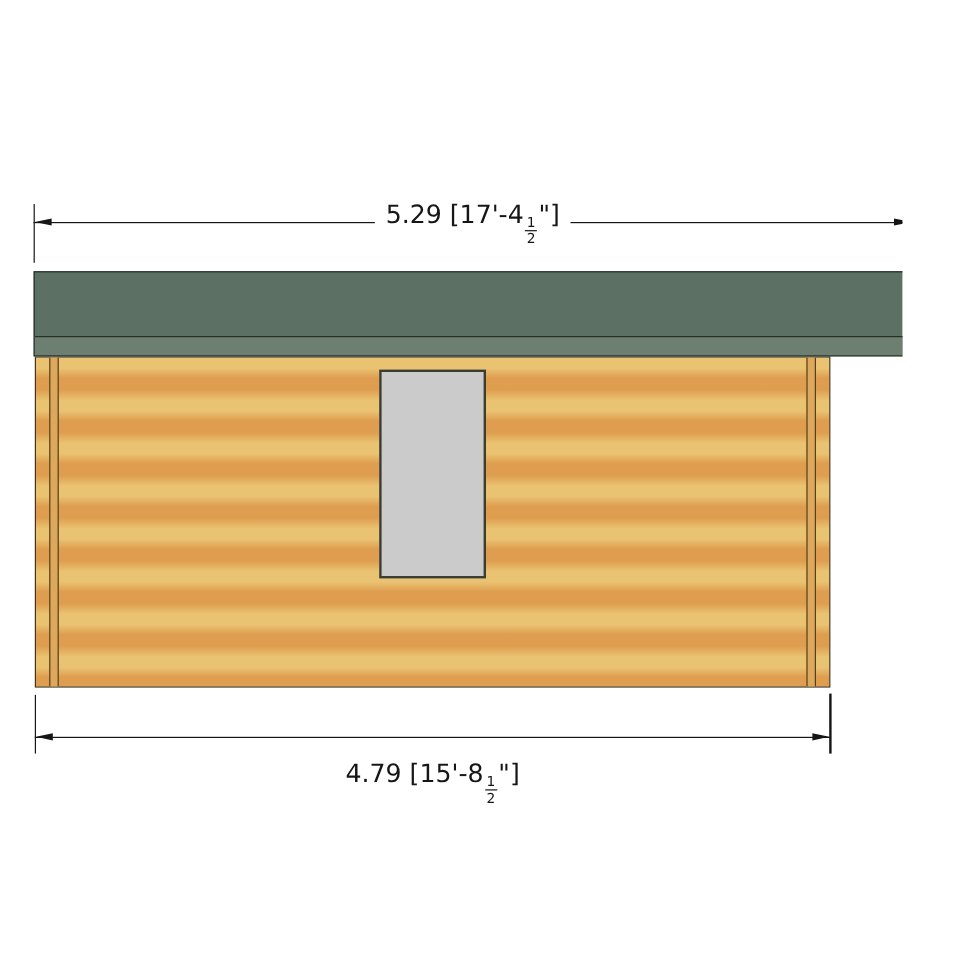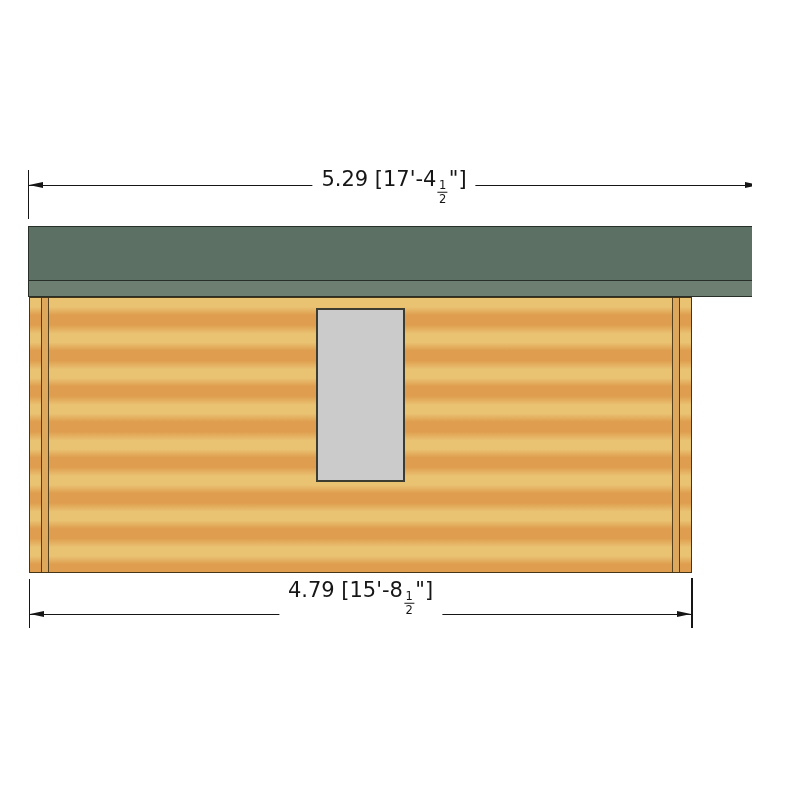--- a/index.html
+++ b/index.html
@@ -79,18 +79,18 @@
 
   <div class="roof">
     <div class="roof-fascia"></div>
   </div>
 
   <div class="ext" style="left:28.5px;top:579px;height:49px;"></div>
   <div class="ext" style="left:691px;top:578px;height:50px;"></div>
   <div class="dline" style="left:29px;top:613.5px;width:663px;"></div>
   <div class="arrow a-left" style="left:30px;top:610.5px;"></div>
   <div class="arrow a-right" style="left:677px;top:610.5px;"></div>
-  <div class="dim-label" style="left:360.5px;top:597px;"><span>4.79 [15'-8</span><span class="frac">
+  <div class="dim-label" style="left:360.5px;top:652px;"><span>4.79 [15'-8</span><span class="frac">
         <span class="num">1</span>
         <span class="den">2</span>
       </span><span>"]</span></div>
 
 </div>
 
 </body></html>

